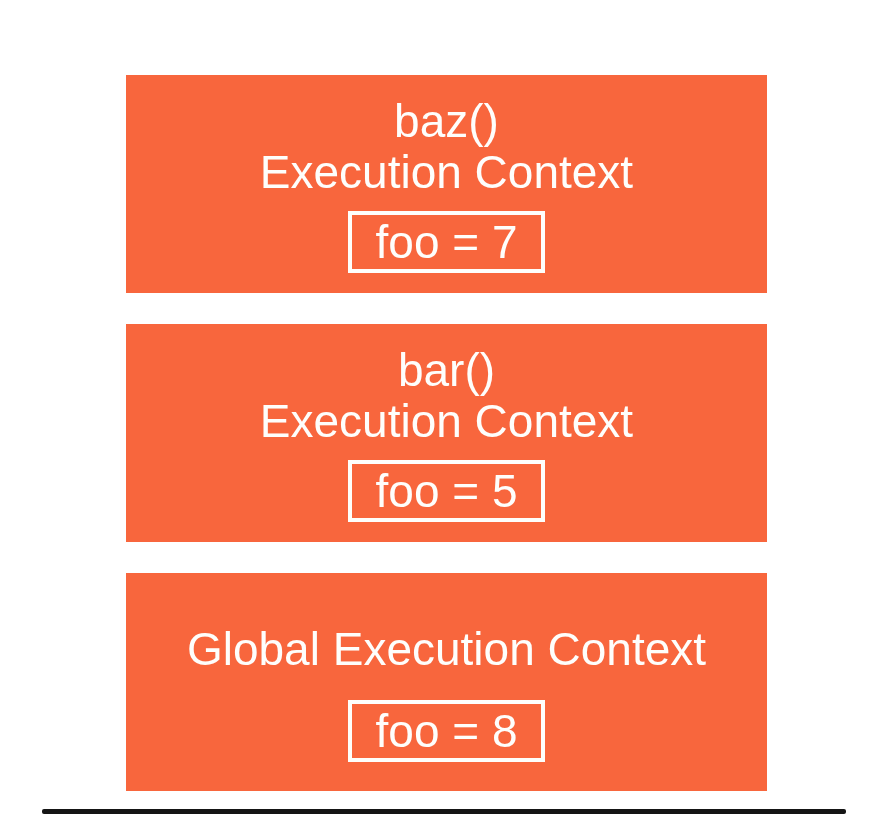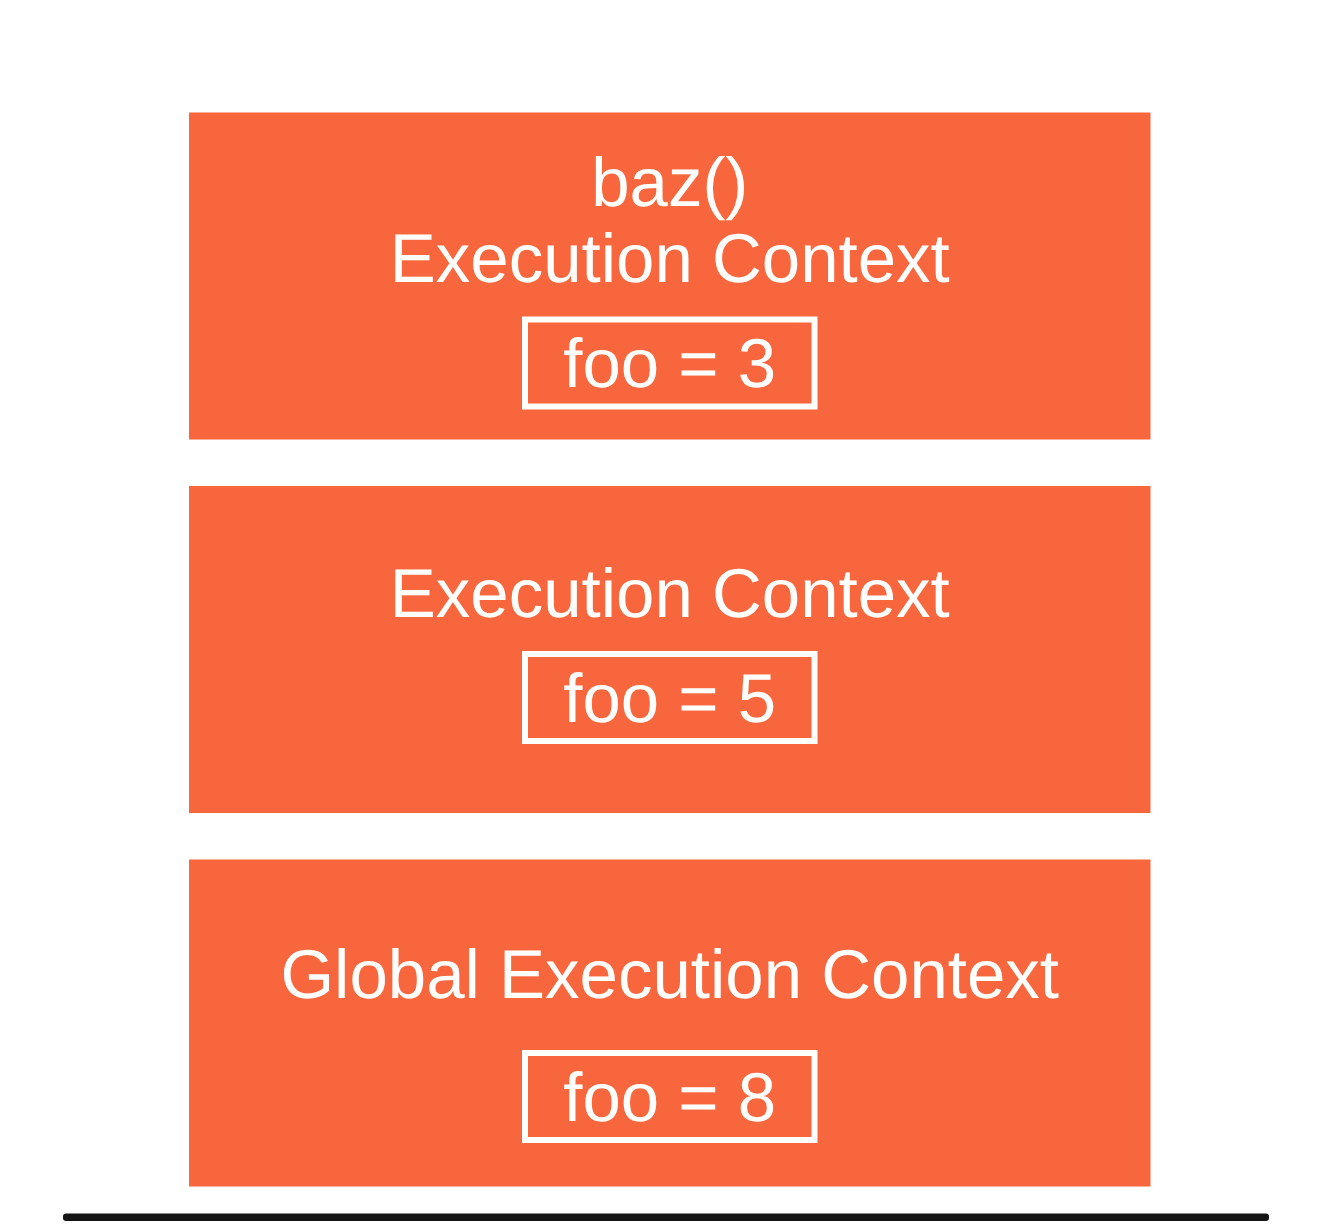--- a/index.html
+++ b/index.html
@@ -58,25 +58,26 @@
 </style>
 </head>
 <body>
 
 <div class="canvas">
 
   <div class="frame frame-1">
     <div class="fn">baz()</div>
     <div class="ctx">Execution Context</div>
     <div class="var-box">
-      <span>foo = 3</span>
+      <span>foo = 7</span>
     </div>
   </div>
 
   <div class="frame frame-2">
+    <div class="fn">bar()</div>
     <div class="ctx">Execution Context</div>
     <div class="var-box">
       <span>foo = 5</span>
     </div>
   </div>
 
   <div class="frame frame-3">
     <div class="ctx">Global Execution Context</div>
     <div class="var-box">
       <span>foo = 8</span>

